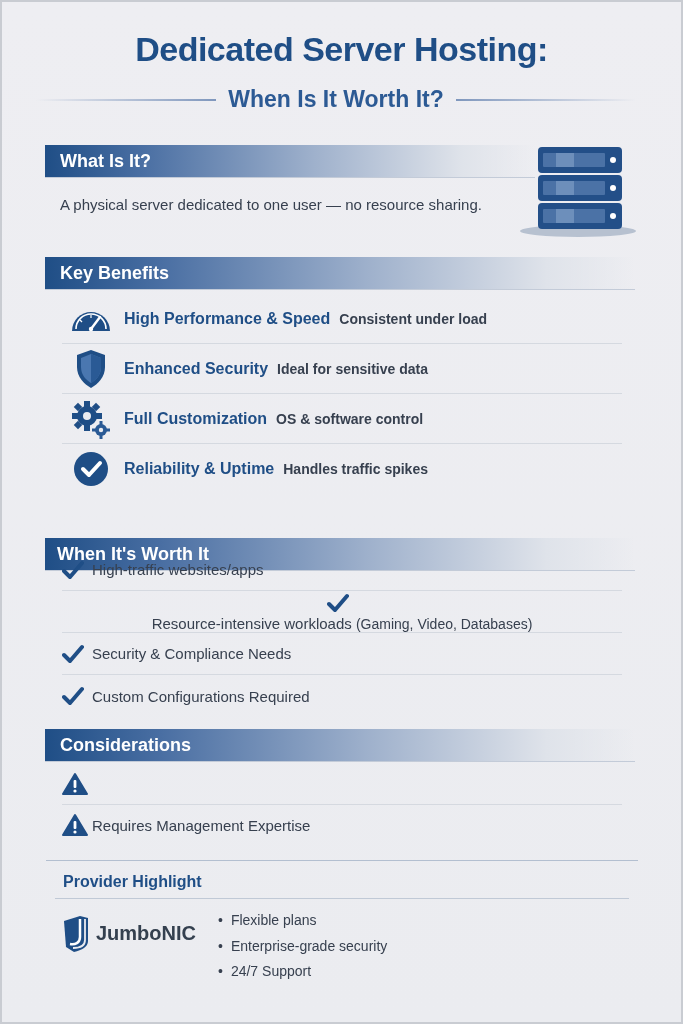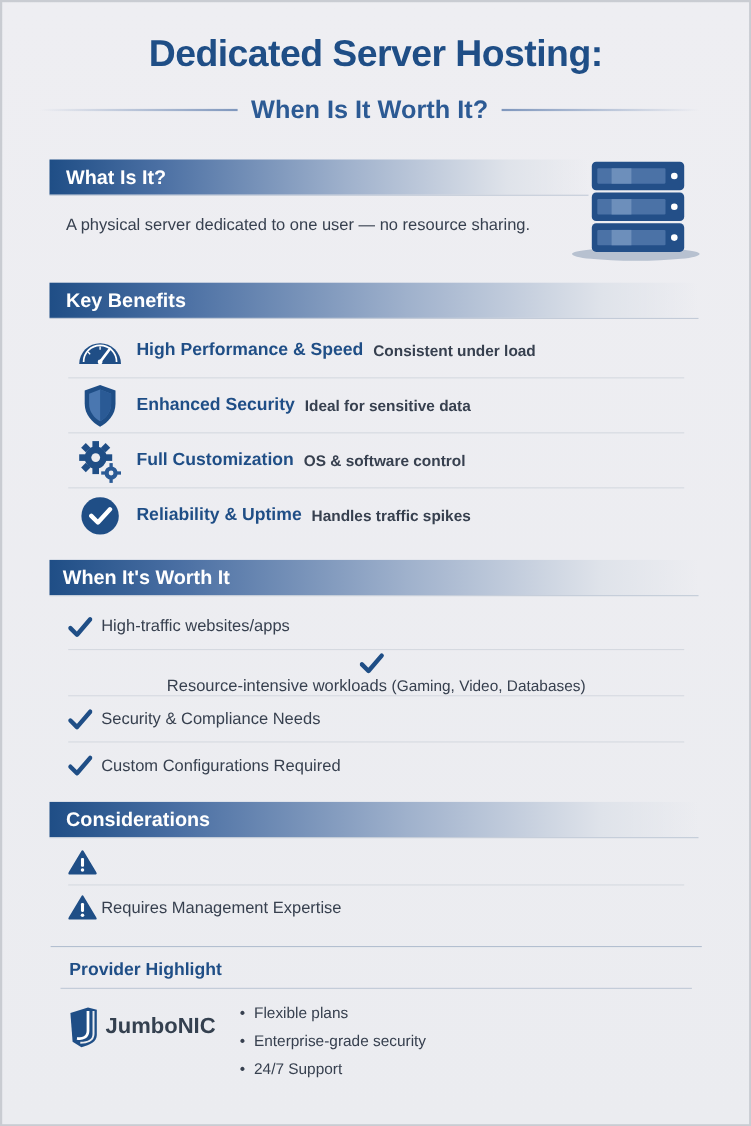--- a/index.html
+++ b/index.html
@@ -180,21 +180,21 @@
   <div class="benefit-icon">
     <svg width="36" height="36" viewBox="0 0 36 36">
       <circle cx="18" cy="18" r="17" fill="#1f4e86"></circle>
       <path d="M10 18 L16 24 L27 12" fill="none" stroke="#fff" stroke-width="4" stroke-linecap="round" stroke-linejoin="round"></path>
     </svg>
   </div>
   <span class="benefit-title">Reliability &amp; Uptime</span>
   <span class="benefit-desc">Handles traffic spikes</span>
 </div>
 
-<div class="section-header" style="top:509px;width:590px;padding-left:12px;">When It's Worth It</div>
+<div class="section-header" style="top:538px;width:590px;padding-left:12px;">When It's Worth It</div>
 
 <div class="list-row bordered" style="top:549px;text-align:center;">
   <div class="list-icon">
     <svg width="22" height="20" viewBox="0 0 22 20">
         <path d="M2 11 L8 17 L20 3" fill="none" stroke="#1f4e86" stroke-width="4" stroke-linecap="round" stroke-linejoin="round"></path>
       </svg>
   </div>
   <span class="list-text">High-traffic websites/apps</span>
 </div>
 

